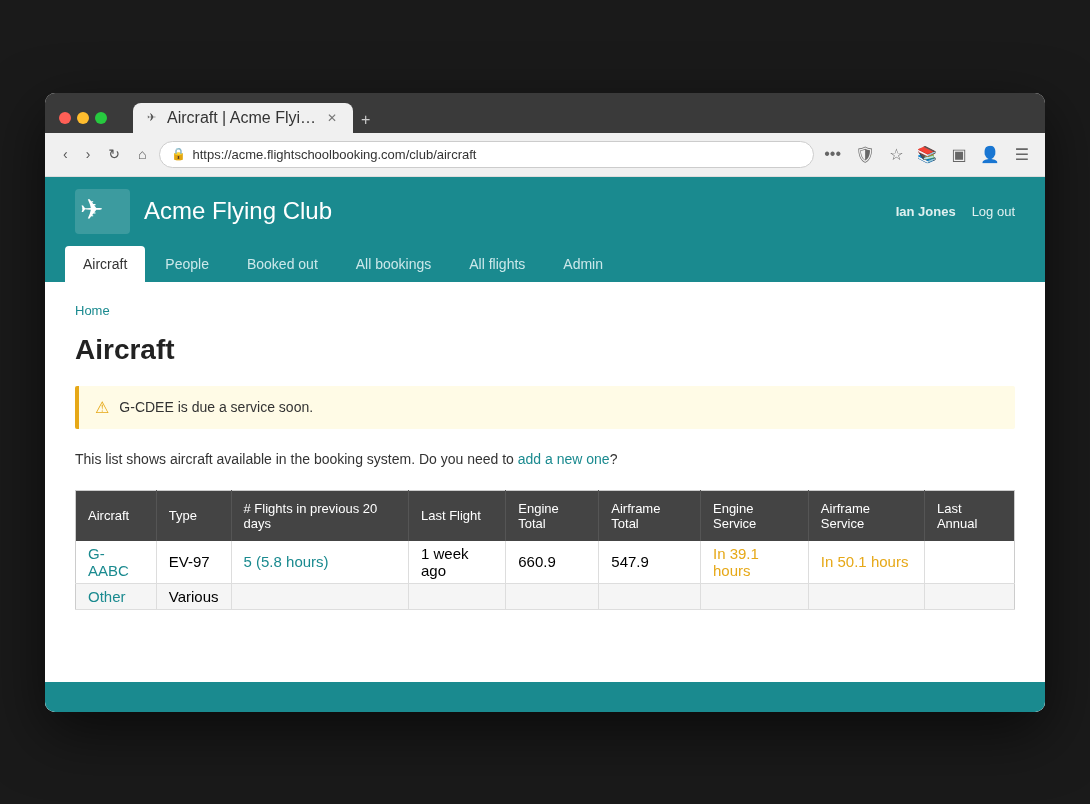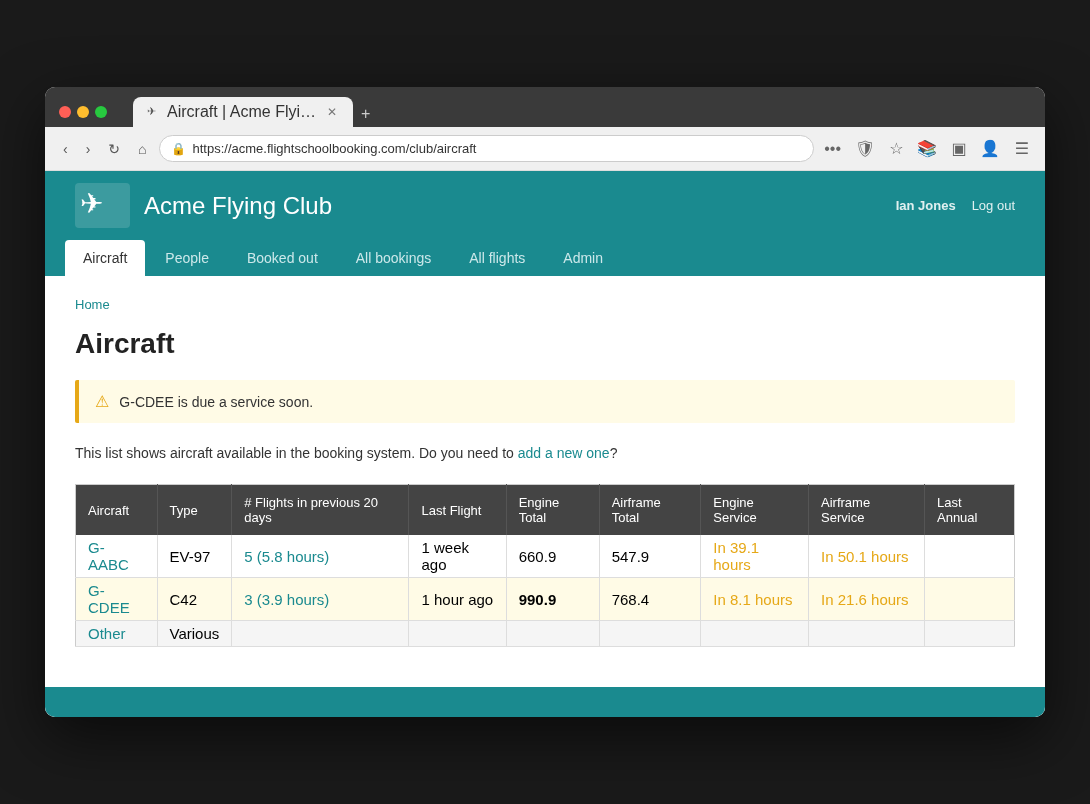--- a/index.html
+++ b/index.html
@@ -471,39 +471,20 @@
             <td>660.9</td>
             <td>547.9</td>
             <td>
               <span class="service-warning">In 39.1 hours</span>
             </td>
             <td>
               <span class="service-warning">In 50.1 hours</span>
             </td>
             <td></td>
           </tr>
-          <tr class="row-warning">
-            <td>
-              <a href="#" class="link-cell">G-CDEE</a>
-            </td>
-            <td>C42</td>
-            <td>
-              <a href="#" class="flights-link">3 (3.9 hours)</a>
-            </td>
-            <td>1 hour ago</td>
-            <td><strong>990.9</strong></td>
-            <td>768.4</td>
-            <td>
-              <span class="service-warning">In 8.1 hours</span>
-            </td>
-            <td>
-              <span class="service-warning">In 21.6 hours</span>
-            </td>
-            <td></td>
-          </tr>
           <tr class="row-other">
             <td>
               <a href="#" class="link-cell">Other</a>
             </td>
             <td>Various</td>
             <td></td>
             <td></td>
             <td></td>
             <td></td>
             <td></td>

